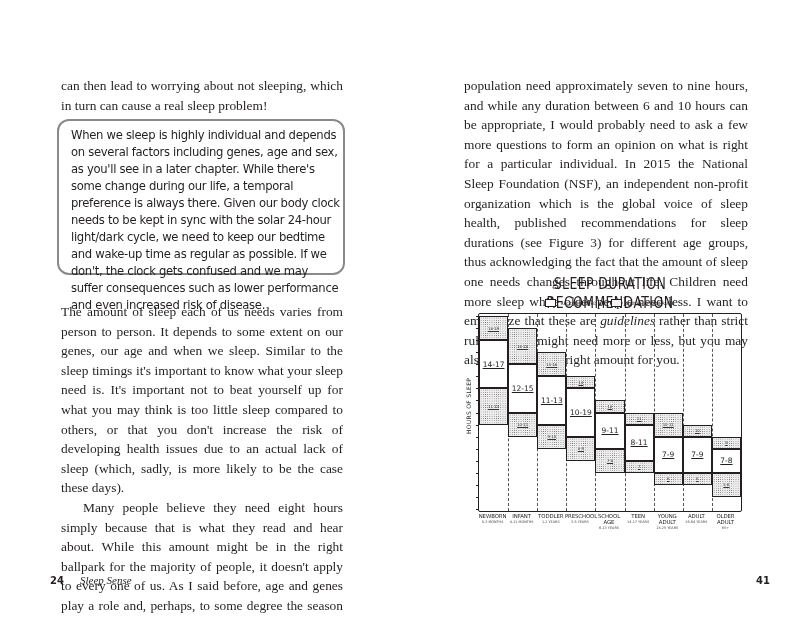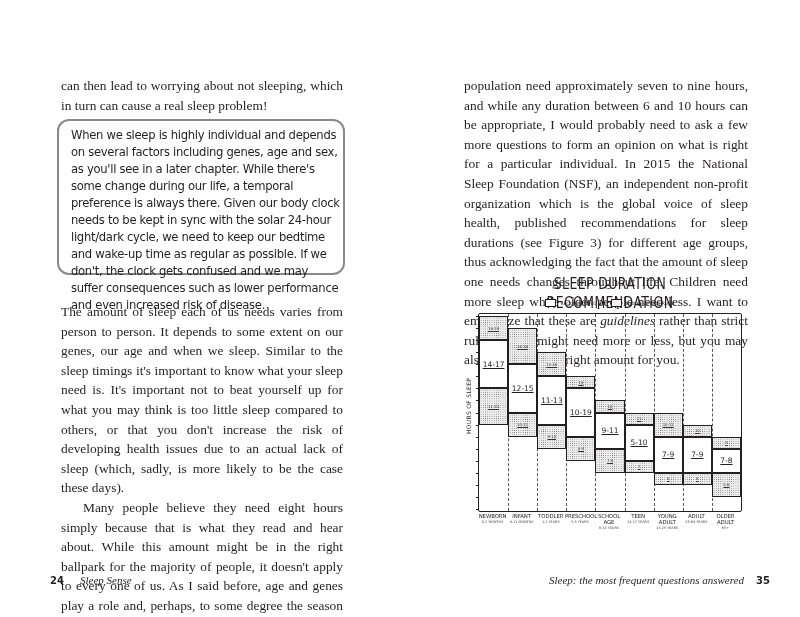--- a/index.html
+++ b/index.html
@@ -130,21 +130,21 @@
         <div class="seg may" style="left: 58.2222px; width: 29.1111px; top: 38.1875px; height: 24.125px;">15-16</div>
         <div class="seg rec" style="left: 58.2222px; width: 29.1111px; top: 62.3125px; height: 48.25px;">11-13</div>
         <div class="seg may" style="left: 58.2222px; width: 29.1111px; top: 110.562px; height: 24.125px;">9-10</div>
         <div class="seg may" style="left: 87.3333px; width: 29.1111px; top: 62.3125px; height: 12.0625px;">14</div>
         <div class="seg rec" style="left: 87.3333px; width: 29.1111px; top: 74.375px; height: 48.25px;">10-19</div>
         <div class="seg may" style="left: 87.3333px; width: 29.1111px; top: 122.625px; height: 24.125px;">8-9</div>
         <div class="seg may" style="left: 116.444px; width: 29.1111px; top: 86.4375px; height: 12.0625px;">12</div>
         <div class="seg rec" style="left: 116.444px; width: 29.1111px; top: 98.5px; height: 36.1875px;">9-11</div>
         <div class="seg may" style="left: 116.444px; width: 29.1111px; top: 134.688px; height: 24.125px;">7-8</div>
         <div class="seg may" style="left: 145.556px; width: 29.1111px; top: 98.5px; height: 12.0625px;">11</div>
-        <div class="seg rec" style="left: 145.556px; width: 29.1111px; top: 110.562px; height: 36.1875px;">5-10</div>
+        <div class="seg rec" style="left: 145.556px; width: 29.1111px; top: 110.562px; height: 36.1875px;">8-11</div>
         <div class="seg may" style="left: 145.556px; width: 29.1111px; top: 146.75px; height: 12.0625px;">7</div>
         <div class="seg may" style="left: 174.667px; width: 29.1111px; top: 98.5px; height: 24.125px;">10-11</div>
         <div class="seg rec" style="left: 174.667px; width: 29.1111px; top: 122.625px; height: 36.1875px;">7-9</div>
         <div class="seg may" style="left: 174.667px; width: 29.1111px; top: 158.812px; height: 12.0625px;">6</div>
         <div class="seg may" style="left: 203.778px; width: 29.1111px; top: 110.562px; height: 12.0625px;">10</div>
         <div class="seg rec" style="left: 203.778px; width: 29.1111px; top: 122.625px; height: 36.1875px;">7-9</div>
         <div class="seg may" style="left: 203.778px; width: 29.1111px; top: 158.812px; height: 12.0625px;">6</div>
         <div class="seg may" style="left: 232.889px; width: 29.1111px; top: 122.625px; height: 12.0625px;">9</div>
         <div class="seg rec" style="left: 232.889px; width: 29.1111px; top: 134.688px; height: 24.125px;">7-8</div>
         <div class="seg may" style="left: 232.889px; width: 29.1111px; top: 158.812px; height: 24.125px;">5-6</div>
@@ -182,15 +182,14 @@
           <span class="n">ADULT</span>
           <span class="a">26-64 YEARS</span>
         </div>
         <div class="xlab" style="left: 247.444px;">
           <span class="n">OLDER ADULT</span>
           <span class="a">65+</span>
         </div>
       </div>
   </div>
 
-  <span class="running-right">Sleep: the most frequent questions answered</span>
-  <span class="folio-right">35</span>
+  <span class="folio-right">41</span>
 </div>
 
 </body></html>

